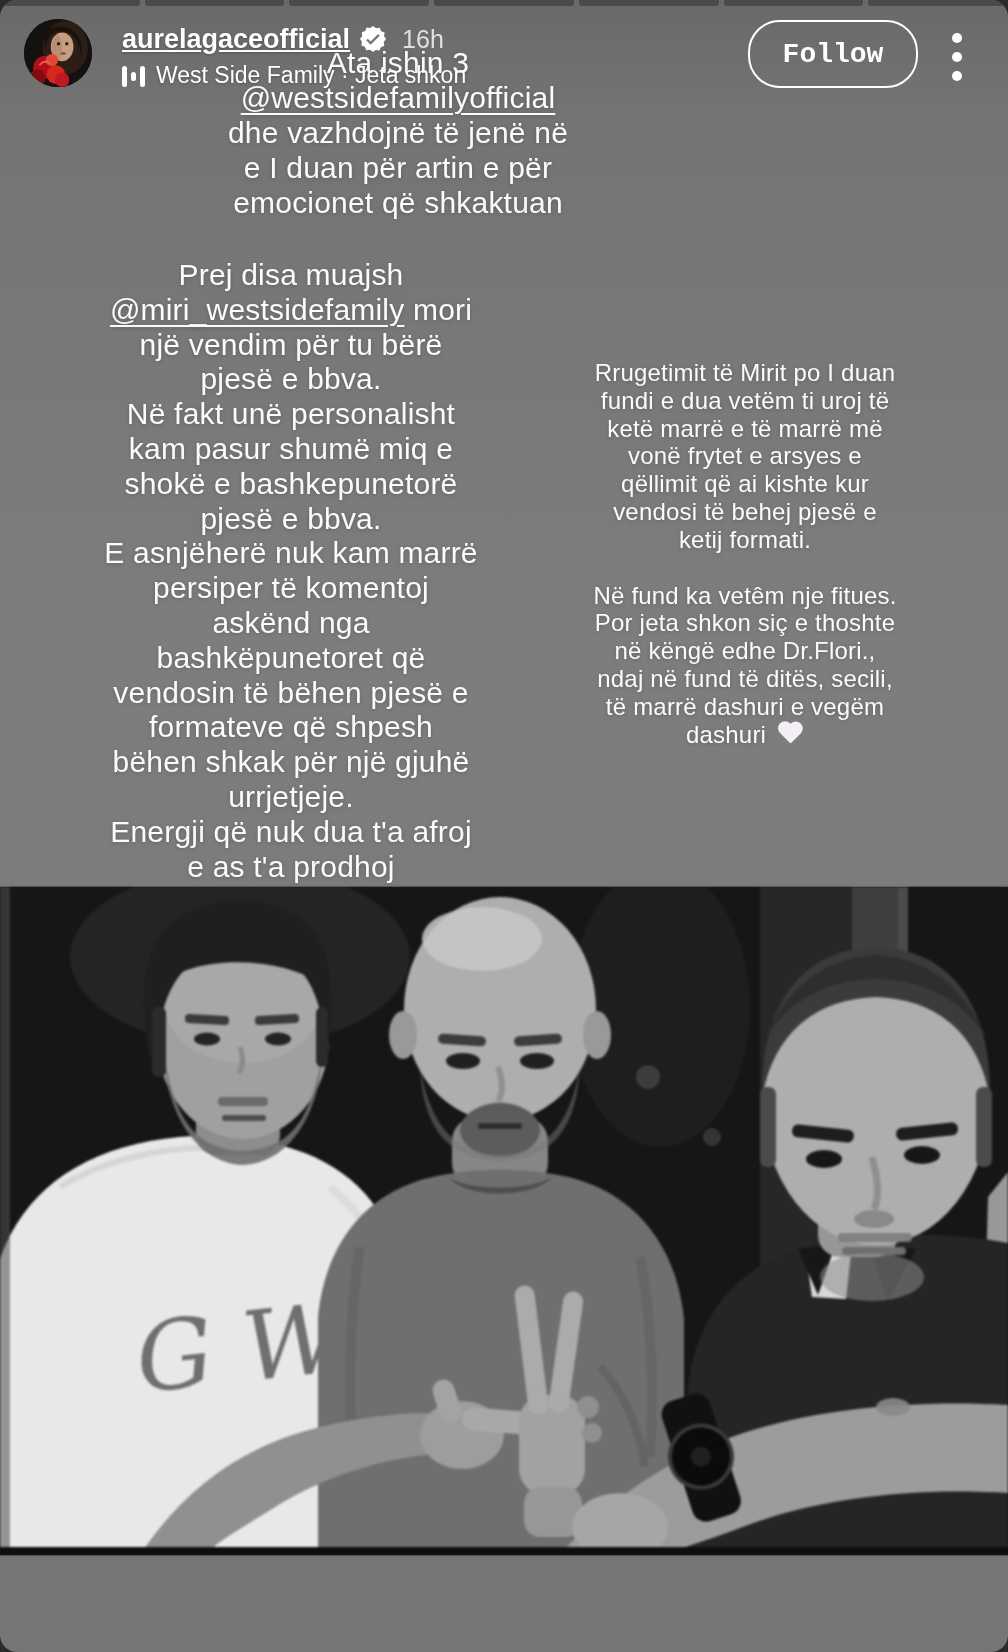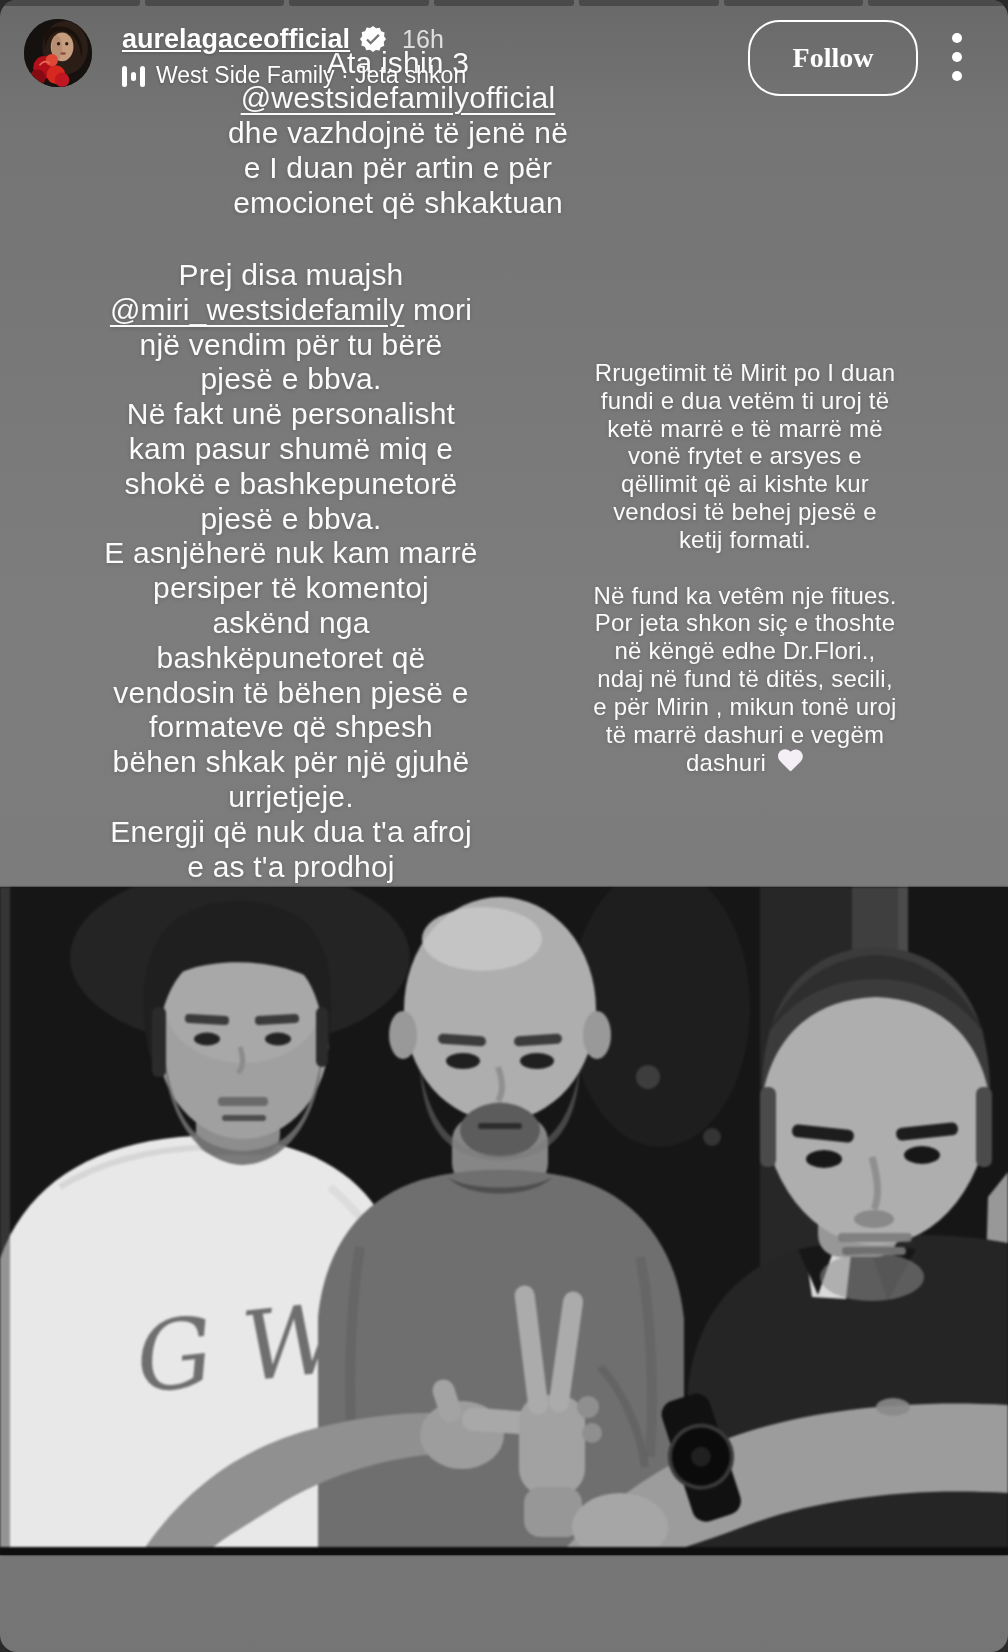--- a/index.html
+++ b/index.html
@@ -19,22 +19,22 @@
   .user-row{position:absolute;left:122px;top:21px;display:flex;align-items:center;gap:10px;height:36px;}
   .username{font-size:27px;font-weight:700;color:#fff;text-shadow:0 1px 3px rgba(0,0,0,.25);text-decoration:underline;}
   .badge{display:flex;align-items:center;}
   .time{font-size:25px;color:rgba(255,255,255,.78);margin-left:6px;text-align:right;}
   .music-row{position:absolute;left:122px;top:62px;display:flex;align-items:flex-end;gap:11px;color:#fff;font-size:23px;text-shadow:0 1px 3px rgba(0,0,0,.25);}
   .music-icon{display:flex;align-items:center;gap:4px;height:26px;}
   .music-icon i{width:5px;background:#fff;border-radius:3px;display:block;}
   .music-icon i:nth-child(1){height:21px}
   .music-icon i:nth-child(2){height:9px}
   .music-icon i:nth-child(3){height:21px}
-  .follow{position:absolute;left:748px;top:20px;width:170px;height:76px;border:2.5px solid #fff;border-radius:32px;
-    background:transparent;color:#fff;font-size:28px;font-weight:600;font-family:Liberation Serif, serif;cursor:pointer;}
+  .follow{position:absolute;left:748px;top:20px;width:170px;height:68px;border:2.5px solid #fff;border-radius:32px;
+    background:transparent;color:#fff;font-size:28px;font-weight:600;font-family:Liberation Mono, monospace;cursor:pointer;}
   .more{position:absolute;left:952px;top:33px;display:flex;flex-direction:column;gap:9px;cursor:pointer;}
   .more i{width:10px;height:10px;border-radius:50%;background:#fff;display:block;}
   
   .story-text{position:absolute;color:#fbfbfb;text-align:center;z-index:20;
     text-shadow:0 1px 4px rgba(0,0,0,.20);letter-spacing:.2px;}
   .left-a{left:98px;top:45px;width:600px;font-size:30px;line-height:35px;}
   .left-b{left:41px;top:258px;width:500px;font-size:30px;line-height:34.8px;}
   .rightcol{left:545px;top:359px;width:400px;font-size:24px;line-height:27.8px;}
   .story-line{min-height:1.16em;}
   .mention{text-decoration:underline;text-underline-offset:5px;text-decoration-thickness:2px;cursor:pointer;}
@@ -193,21 +193,20 @@
       <div class="story-line"><span>ketë marrë e të marrë më</span></div>
       <div class="story-line"><span>vonë frytet e arsyes e</span></div>
       <div class="story-line"><span>qëllimit që ai kishte kur</span></div>
       <div class="story-line"><span>vendosi të behej pjesë e</span></div>
       <div class="story-line"><span>ketij formati.</span></div>
       <div class="story-line"></div>
       <div class="story-line"><span>Në fund ka vetêm nje fitues.</span></div>
       <div class="story-line"><span>Por jeta shkon siç e thoshte</span></div>
       <div class="story-line"><span>në këngë edhe Dr.Flori.,</span></div>
       <div class="story-line"><span>ndaj në fund të ditës, secili,</span></div>
-      <div class="story-line"><span>e për Mirin , mikun tonë uroj</span></div>
       <div class="story-line"><span>të marrë dashuri e vegëm</span></div>
       <div class="story-line"><span>dashuri </span><span class="heart-icon"></span></div>
     </div>
 
   <div class="progress">
       <div class="seg"></div>
       <div class="seg"></div>
       <div class="seg"></div>
       <div class="seg"></div>
       <div class="seg"></div>

